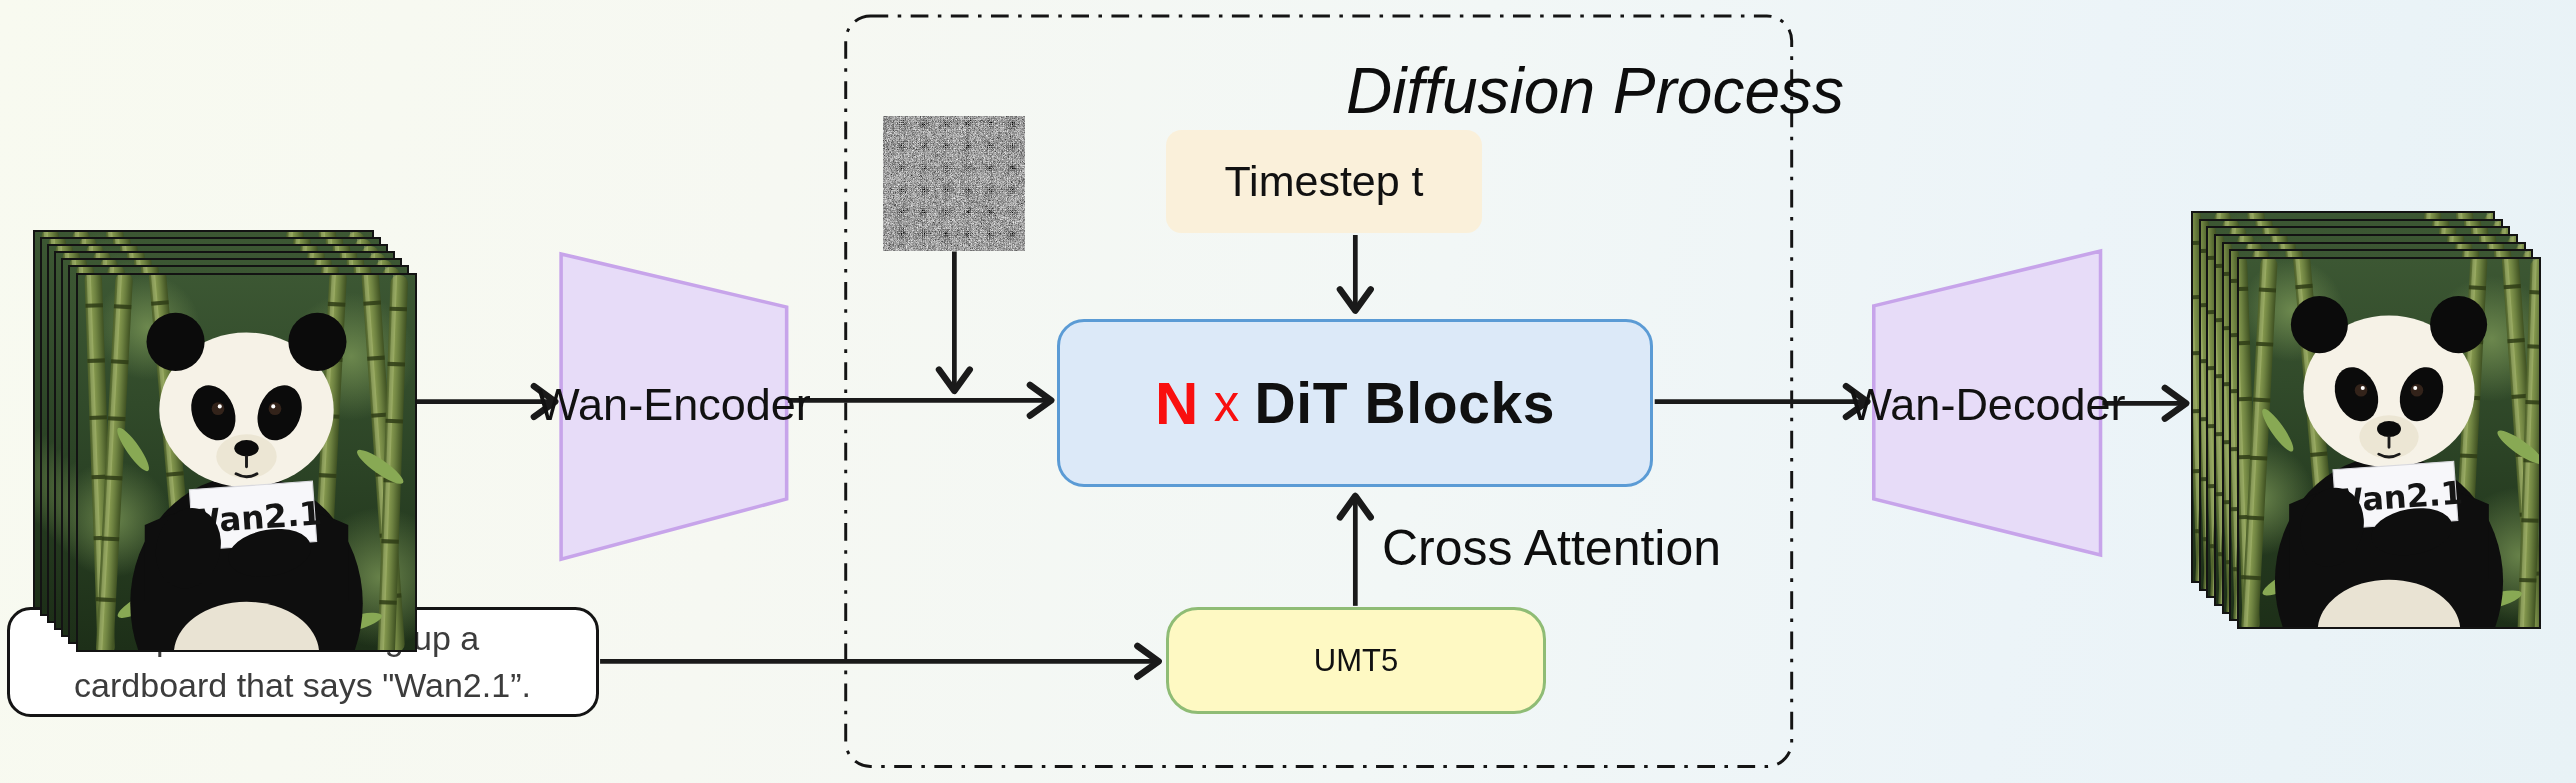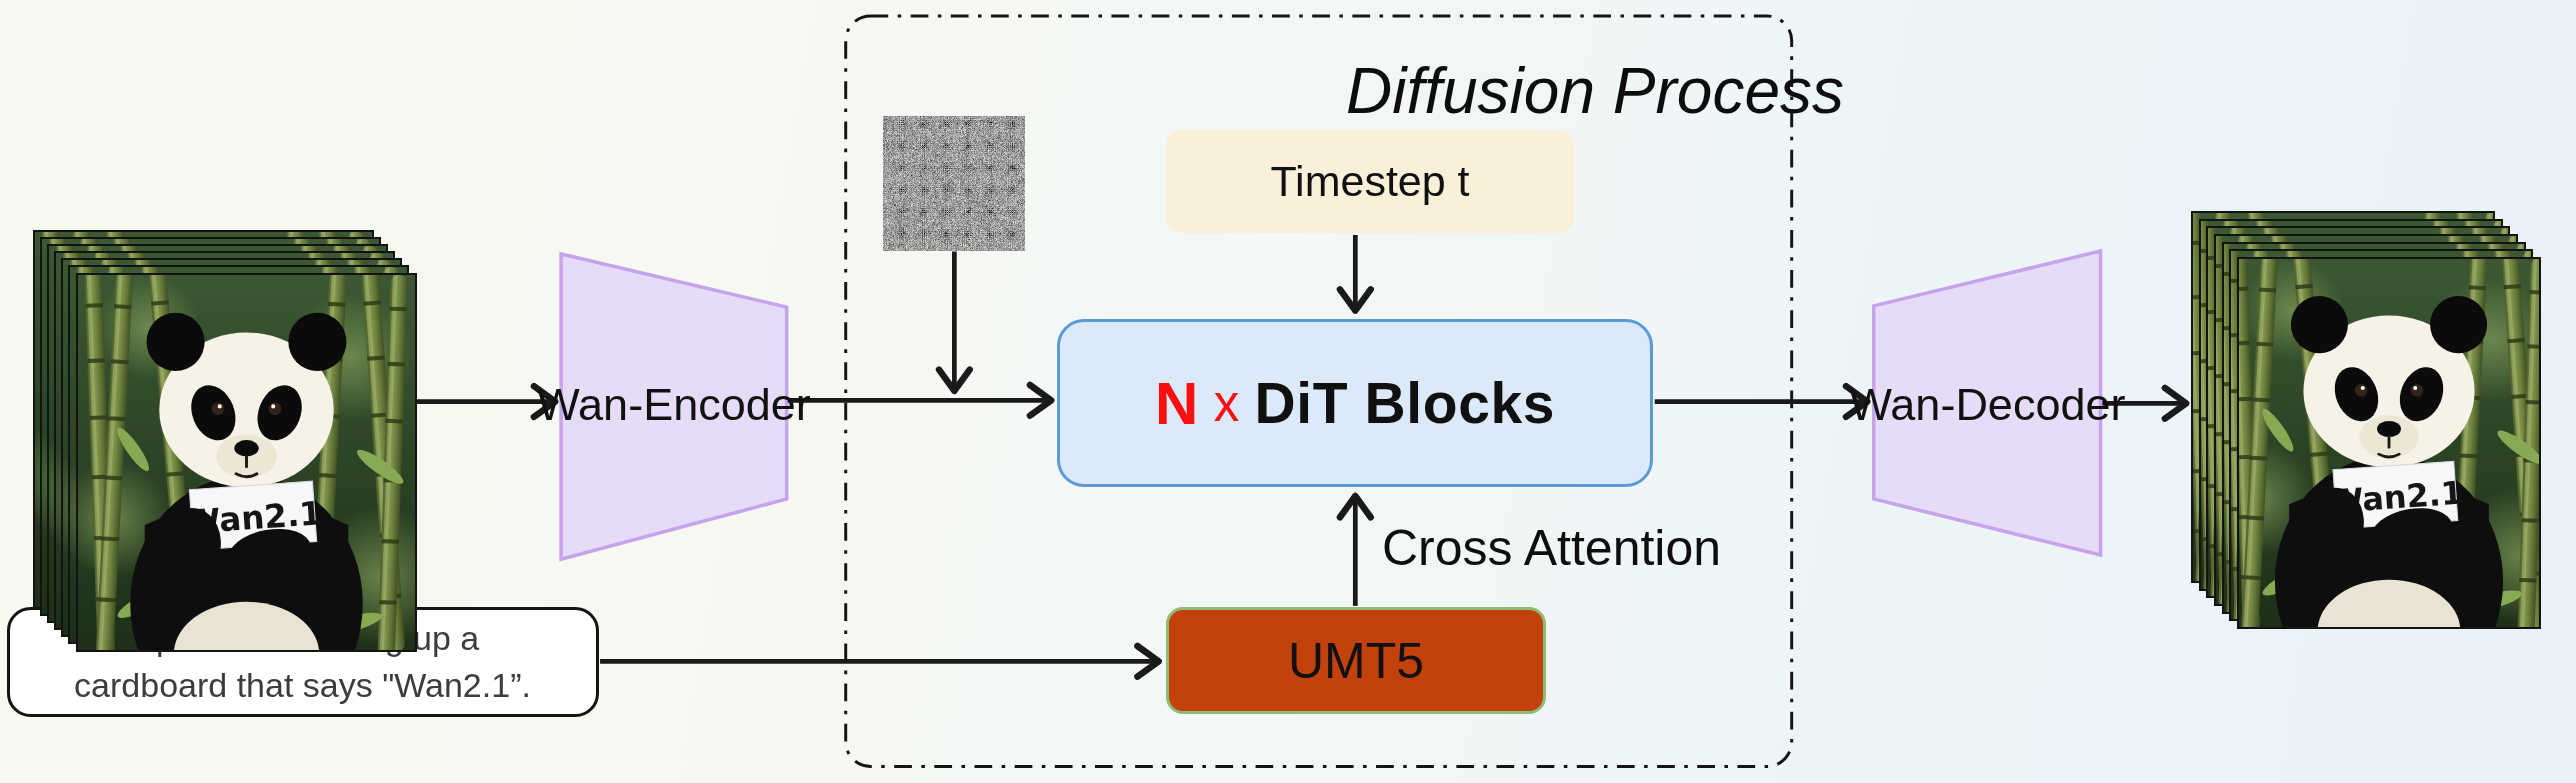--- a/index.html
+++ b/index.html
@@ -22,33 +22,33 @@
   
   .trap-label{
     position:absolute;display:flex;flex-direction:row;align-items:center;justify-content:center;
     font-size:45px;line-height:1.24;color:#111;font-weight:500;text-align:center;
   }
   .box-label{
     position:absolute;display:flex;align-items:center;justify-content:center;
     color:#111;text-align:center;box-sizing:border-box;
   }
   .timestep{
-    left:1166px;top:130px;width:408px;height:103px;
+    left:1166px;top:130px;width:316px;height:103px;
     background:#faf0da;border-radius:15.4px;font-size:43px;font-weight:500;
   }
   .dit{
     left:1057px;top:319px;width:596px;height:168px;
     background:#dce9f8;border:3px solid #5b9bd5;border-radius:27px;font-size:57px;
   }
   .dit .n{color:#f90f0f;font-weight:700;font-size:60px;}
   .dit .times{color:#f90f0f;font-weight:500;font-size:51px;margin:0 15.4px;}
   .dit .rest{color:#101010;font-weight:700;letter-spacing:0.6px;}
   .umt5{
     left:1166px;top:607px;width:380px;height:107px;
-    background:#c2410c;border:3px solid #8fbc75;border-radius:17px;font-size:50px;font-weight:500;
+    background:#fef9c3;border:3px solid #8fbc75;border-radius:32px;font-size:31px;font-weight:500;
   }
   .cross-attn{
     position:absolute;left:1382px;top:519px;font-size:50px;font-weight:500;color:#0e0e0e;white-space:nowrap;
   }
   .diff-title{
     position:absolute;left:1346px;top:54px;width:443px;text-align:right;
     font-size:64px;font-style:italic;color:#0d0d0d;font-weight:500;white-space:nowrap;
   }
   .prompt{
     position:absolute;left:6.5px;top:607px;width:592px;height:110px;box-sizing:border-box;

